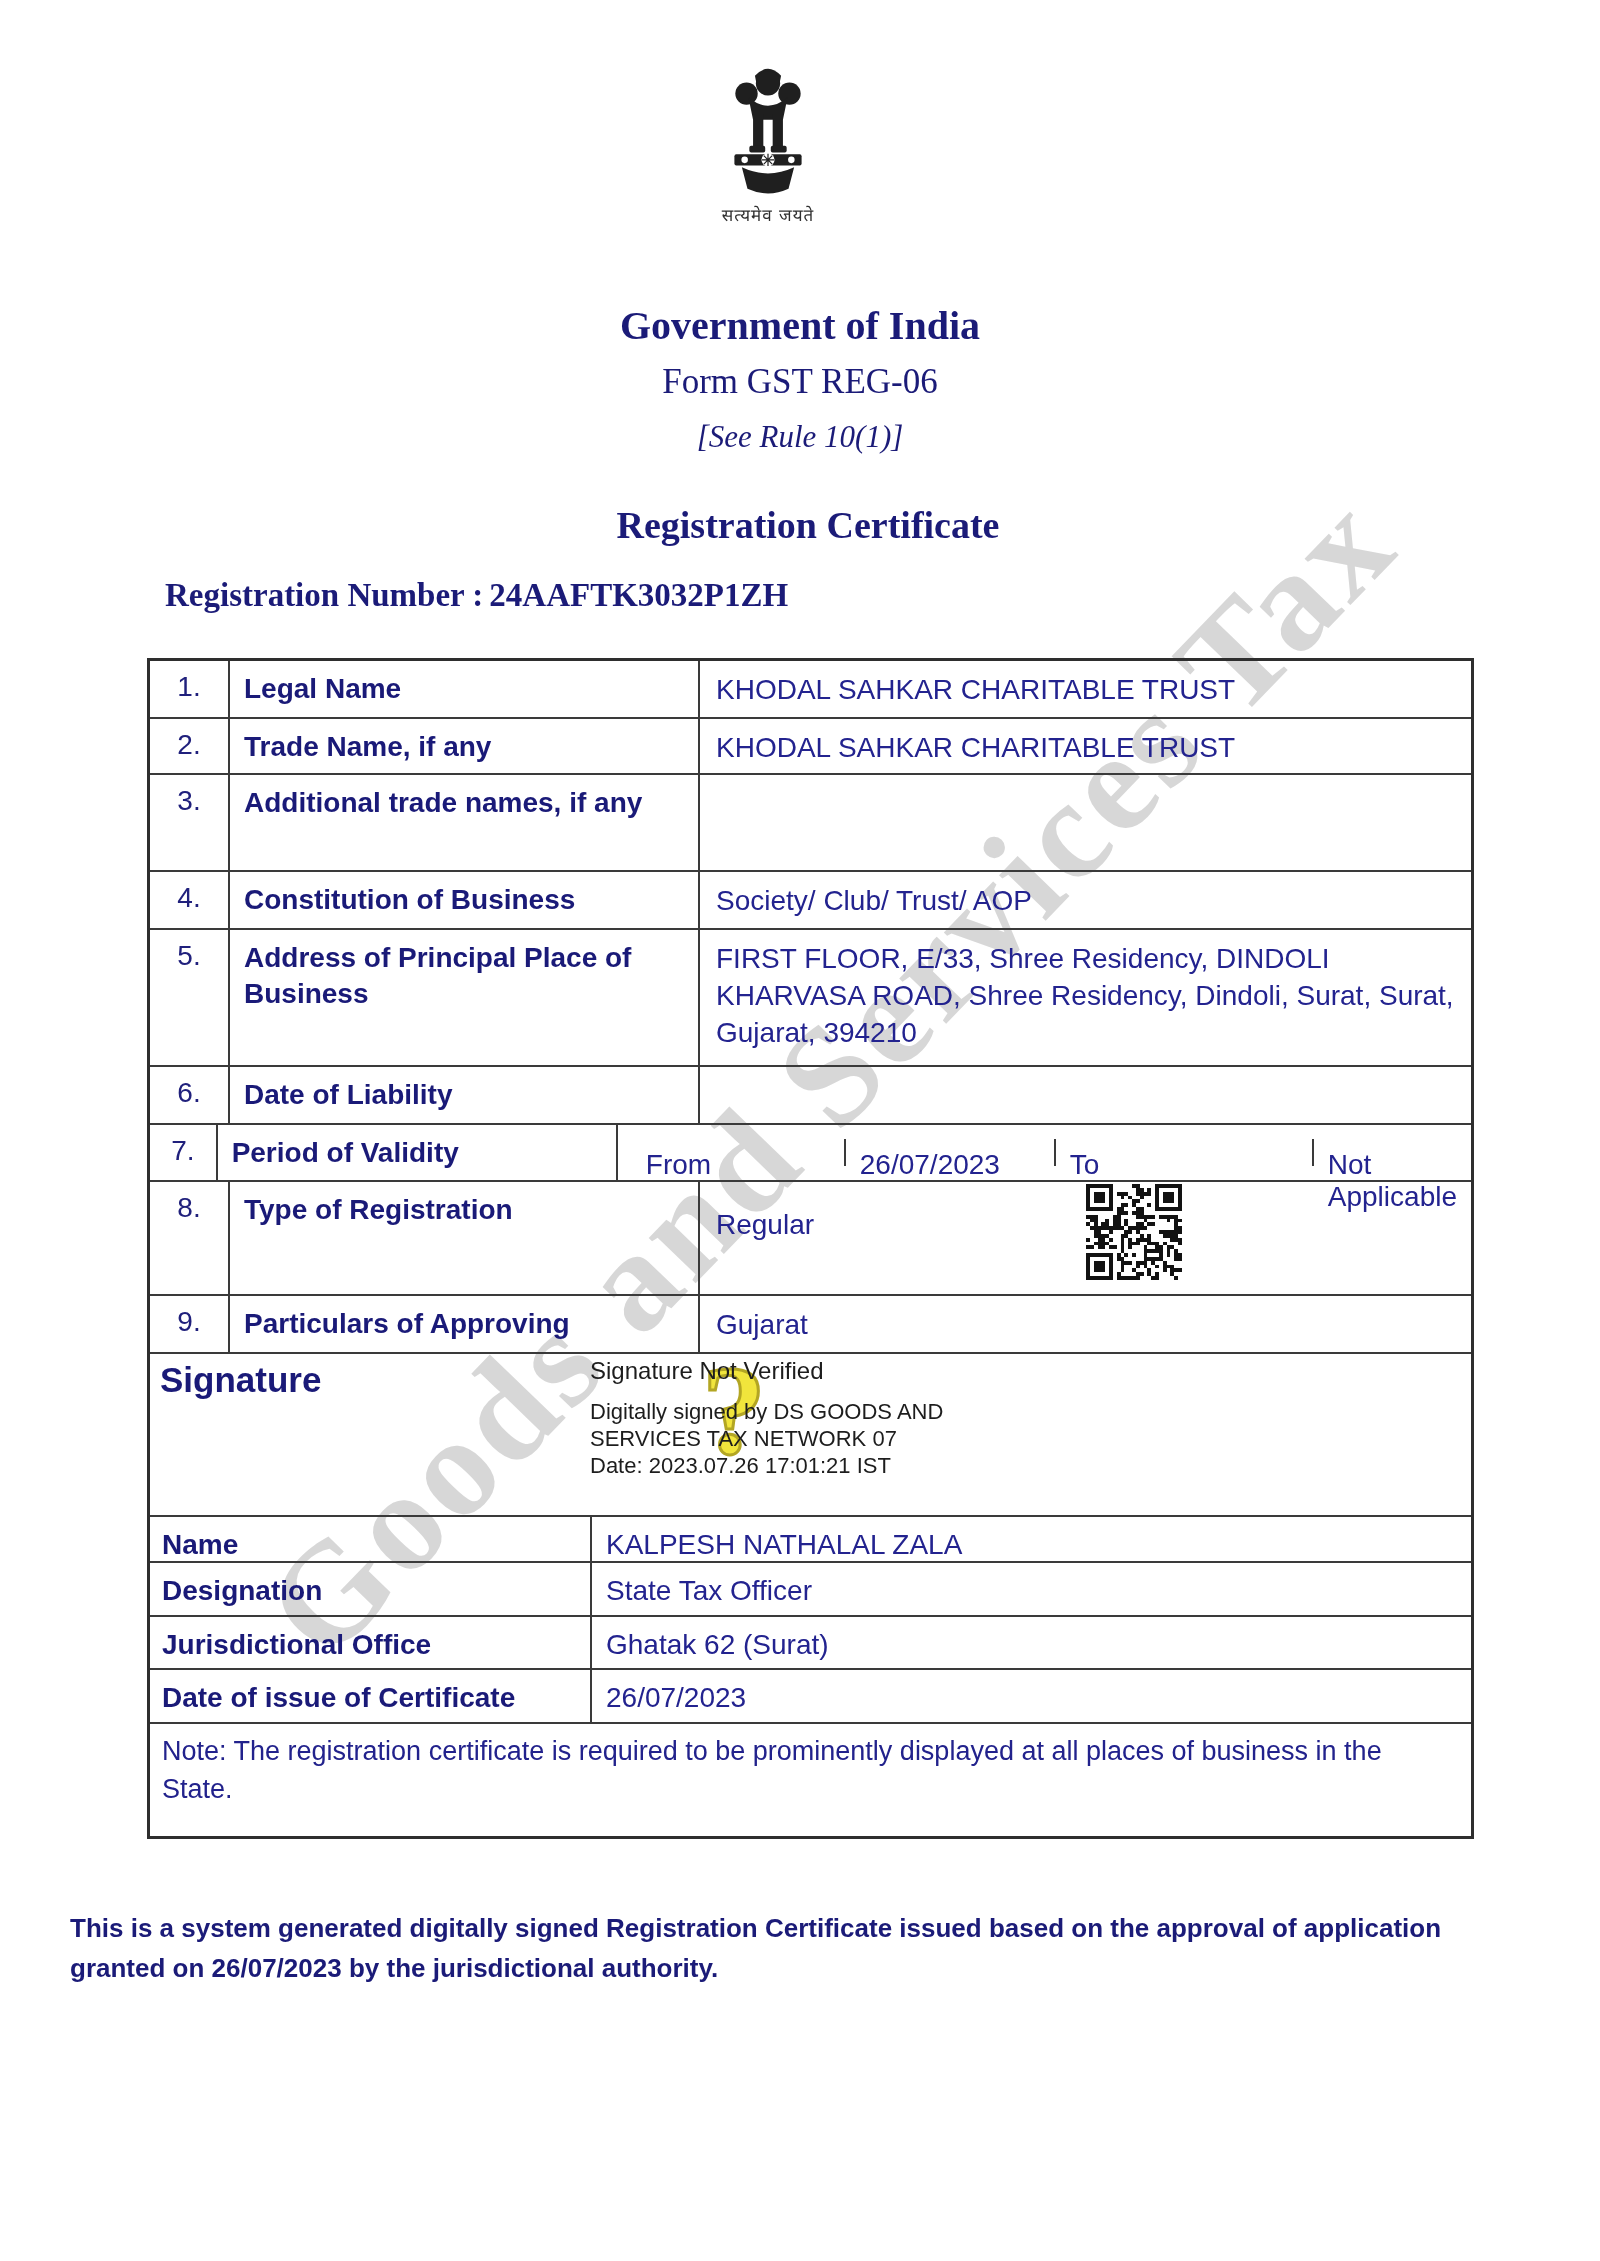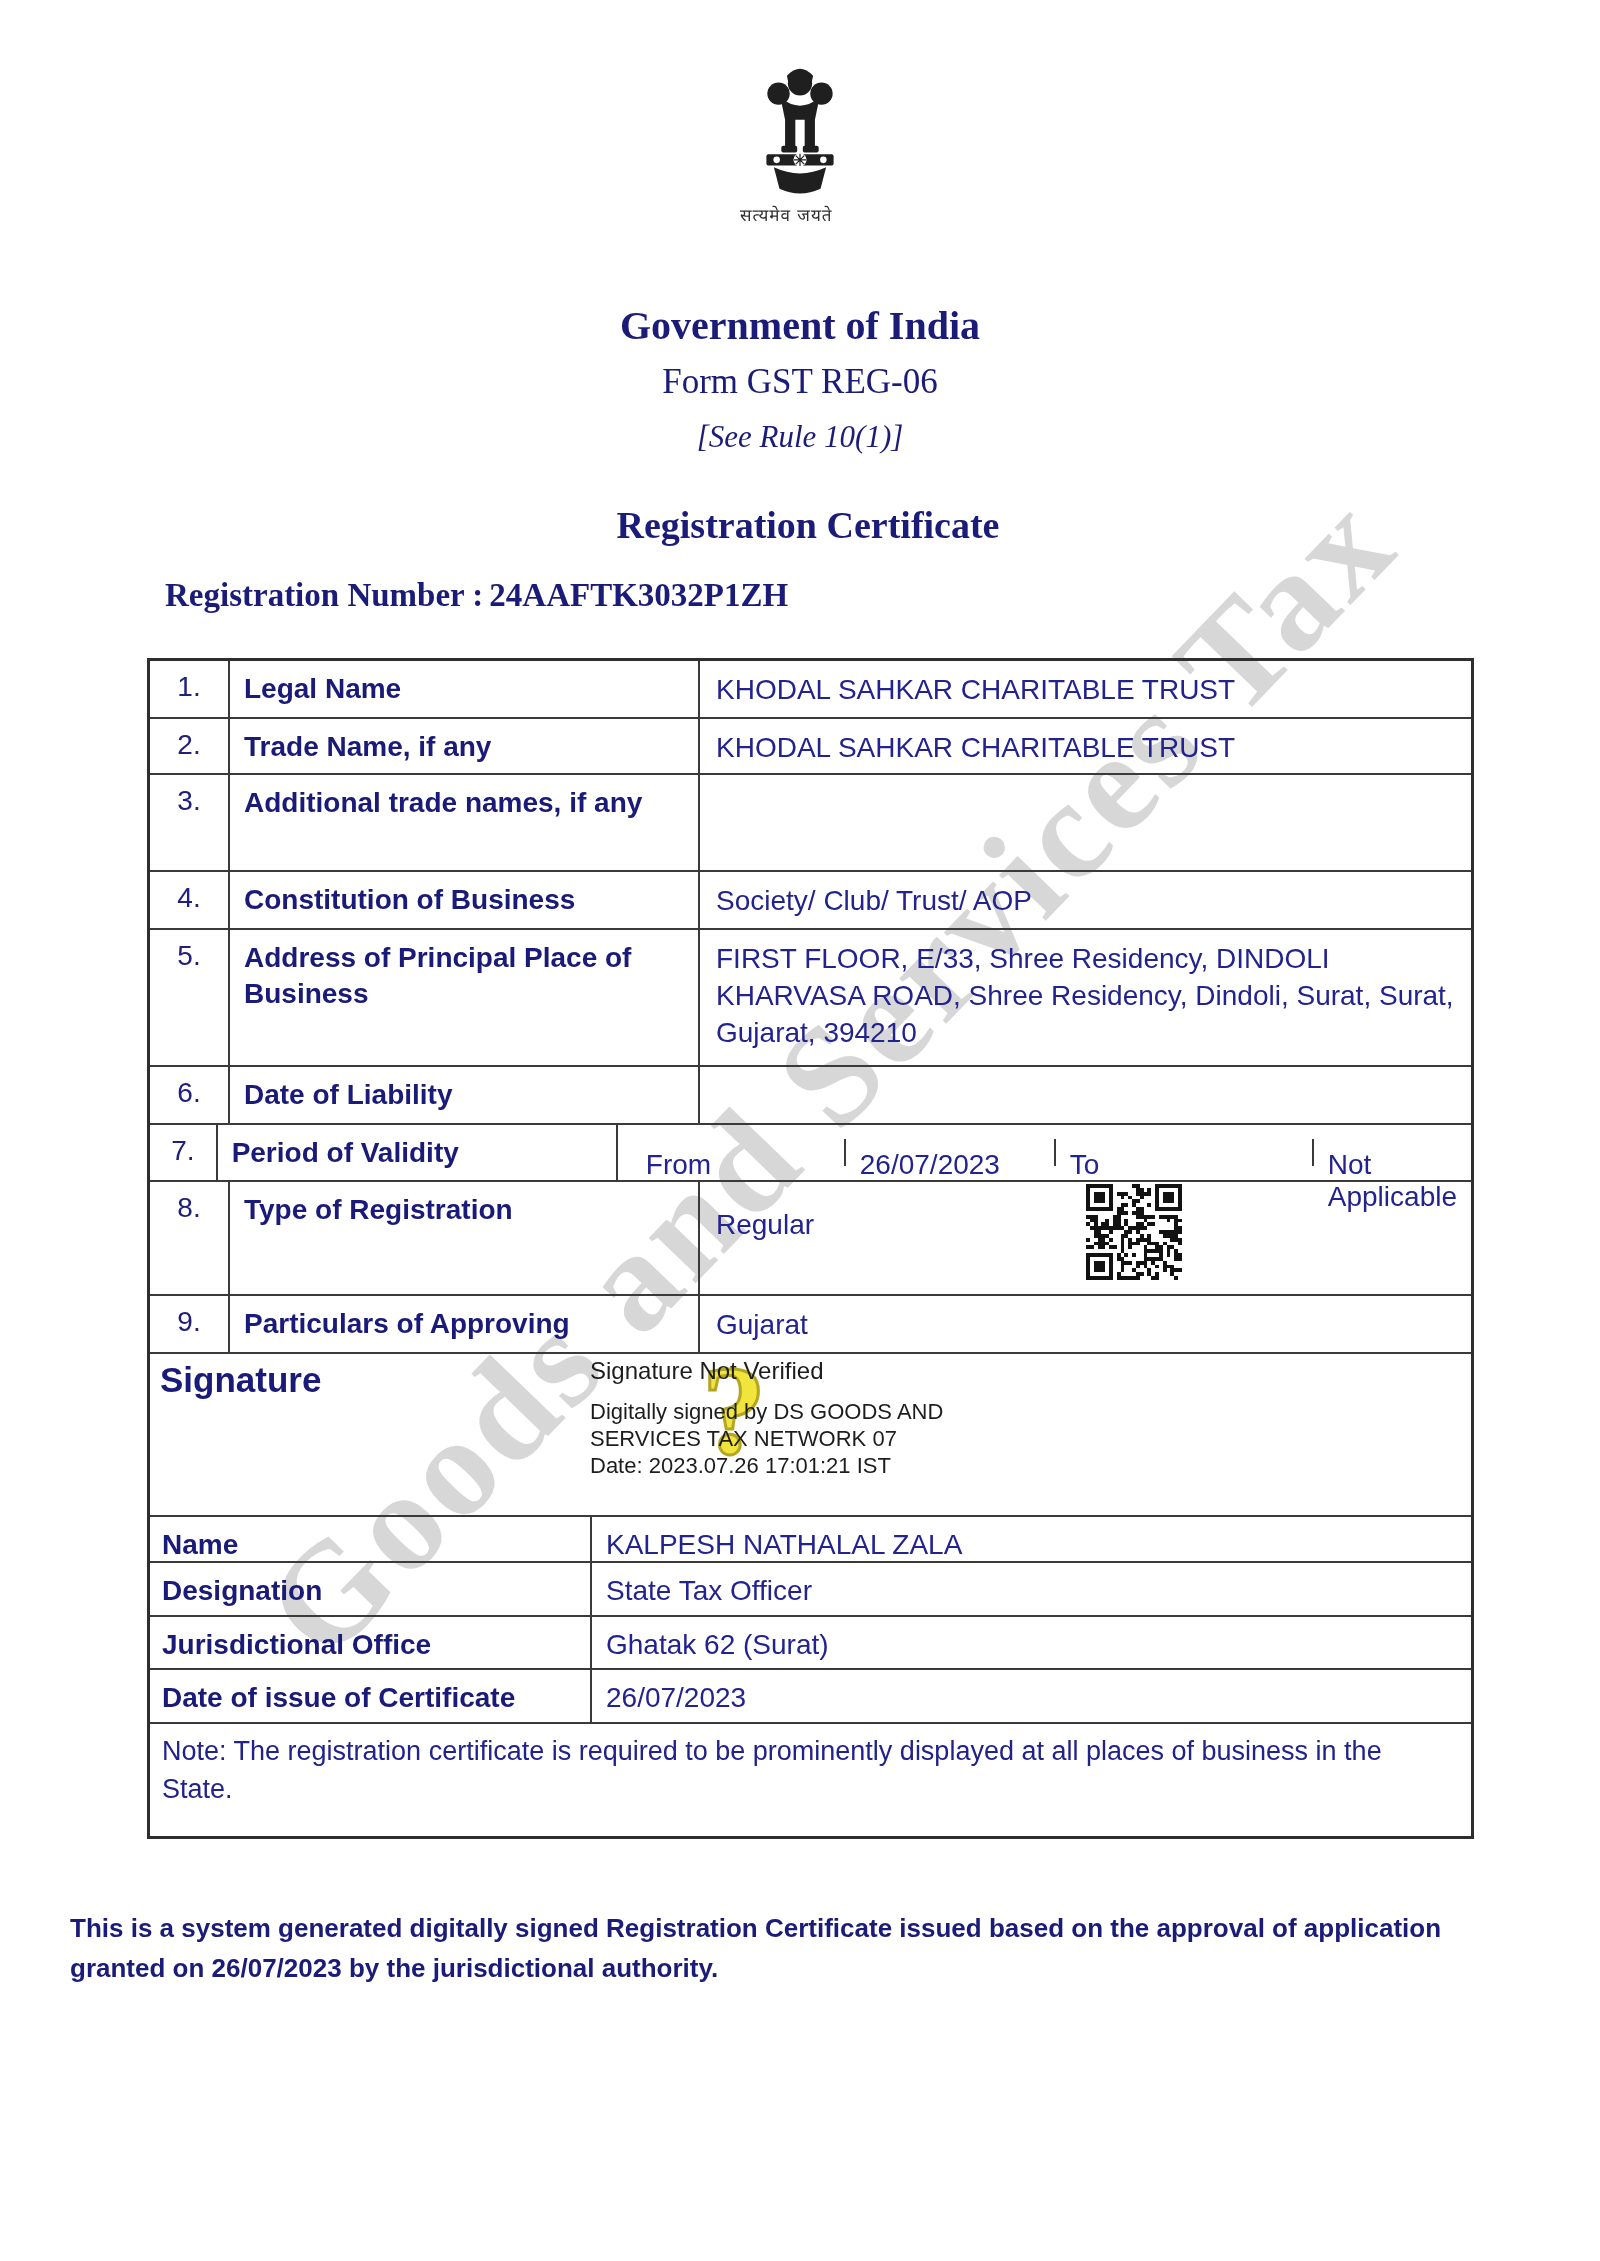--- a/index.html
+++ b/index.html
@@ -5,21 +5,21 @@
   html,body{margin:0;padding:0;background:#ffffff;}
   .page{position:relative;width:1600px;height:2261px;background:#ffffff;overflow:hidden;
         font-family:"Liberation Sans",sans-serif;}
   
   .watermark{position:absolute;left:830px;top:1075px;z-index:0;
              transform:translate(-50%,-50%) rotate(-46deg);
              font-family:"Liberation Serif",serif;font-weight:bold;
              font-size:142px;letter-spacing:5px;white-space:nowrap;
              color:rgba(172,172,172,0.48);}
   
-  .emblem-wrap{position:absolute;left:740px;top:60px;width:120px;text-align:left;z-index:1;}
+  .emblem-wrap{position:absolute;left:708px;top:60px;width:120px;text-align:center;z-index:1;}
   .emblem-wrap svg{display:block;margin:0 auto;}
   .emblem-caption{margin-top:3px;font-family:"DejaVu Sans",sans-serif;font-size:17px;color:#2f2f2f;letter-spacing:1px;}
   .h-center{position:absolute;left:0;width:100%;text-align:center;z-index:1;
             font-family:"Liberation Serif",serif;color:#1b1b78;}
   .gov{top:302px;font-size:40px;font-weight:bold;}
   .form{top:362px;font-size:35px;font-weight:normal;}
   .rule{top:419px;font-size:31px;font-style:italic;}
   .title{top:503px;font-size:38px;font-weight:bold;padding-left:8px;}
   .regnum{position:absolute;left:165px;top:577px;z-index:1;
           font-family:"Liberation Serif",serif;font-size:33px;font-weight:bold;color:#1b1b78;}

